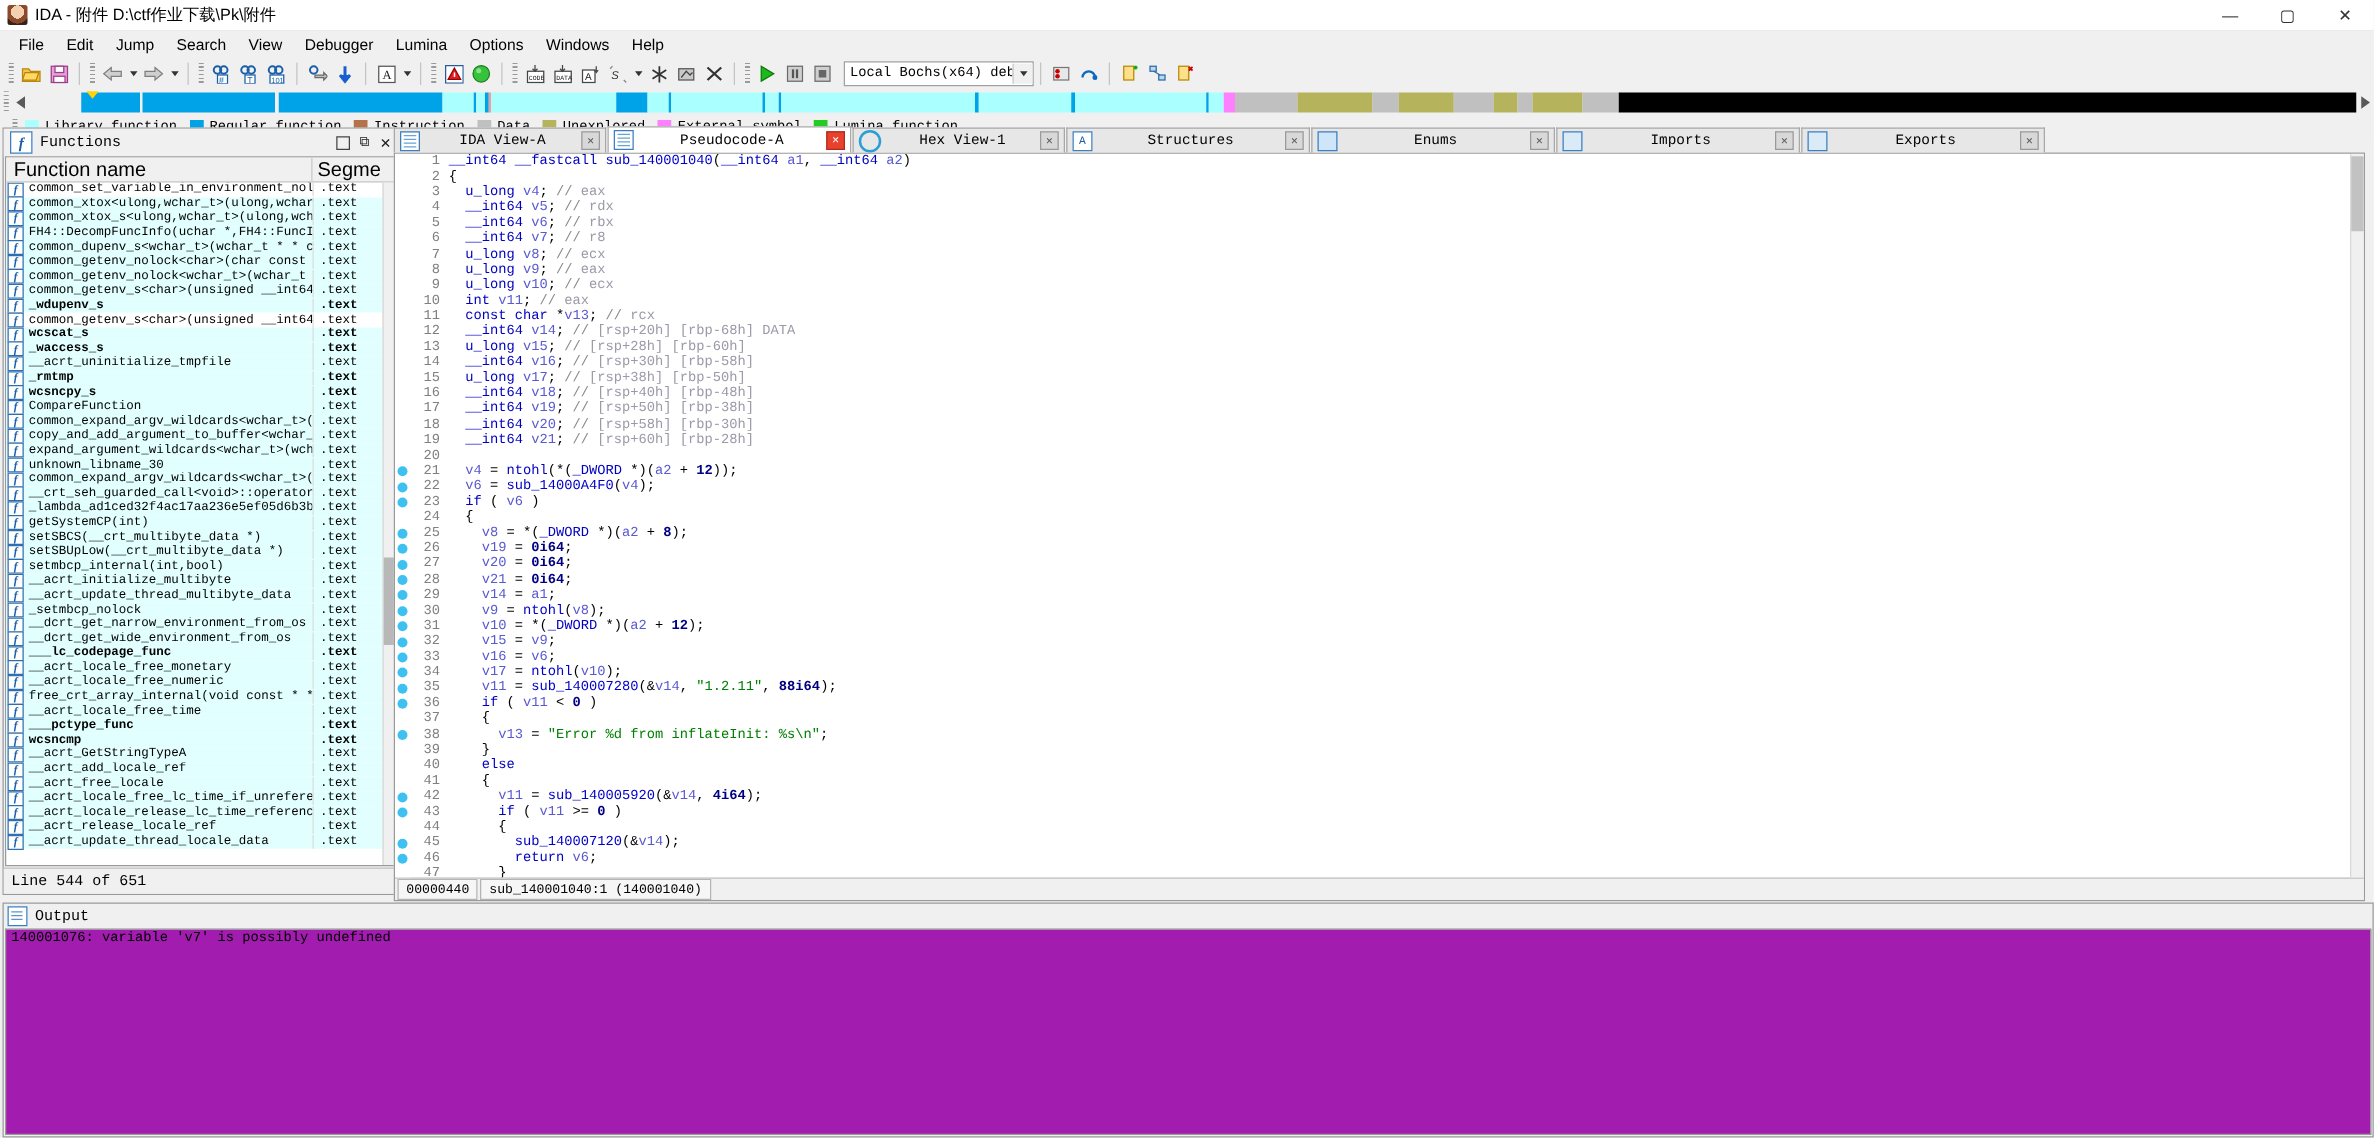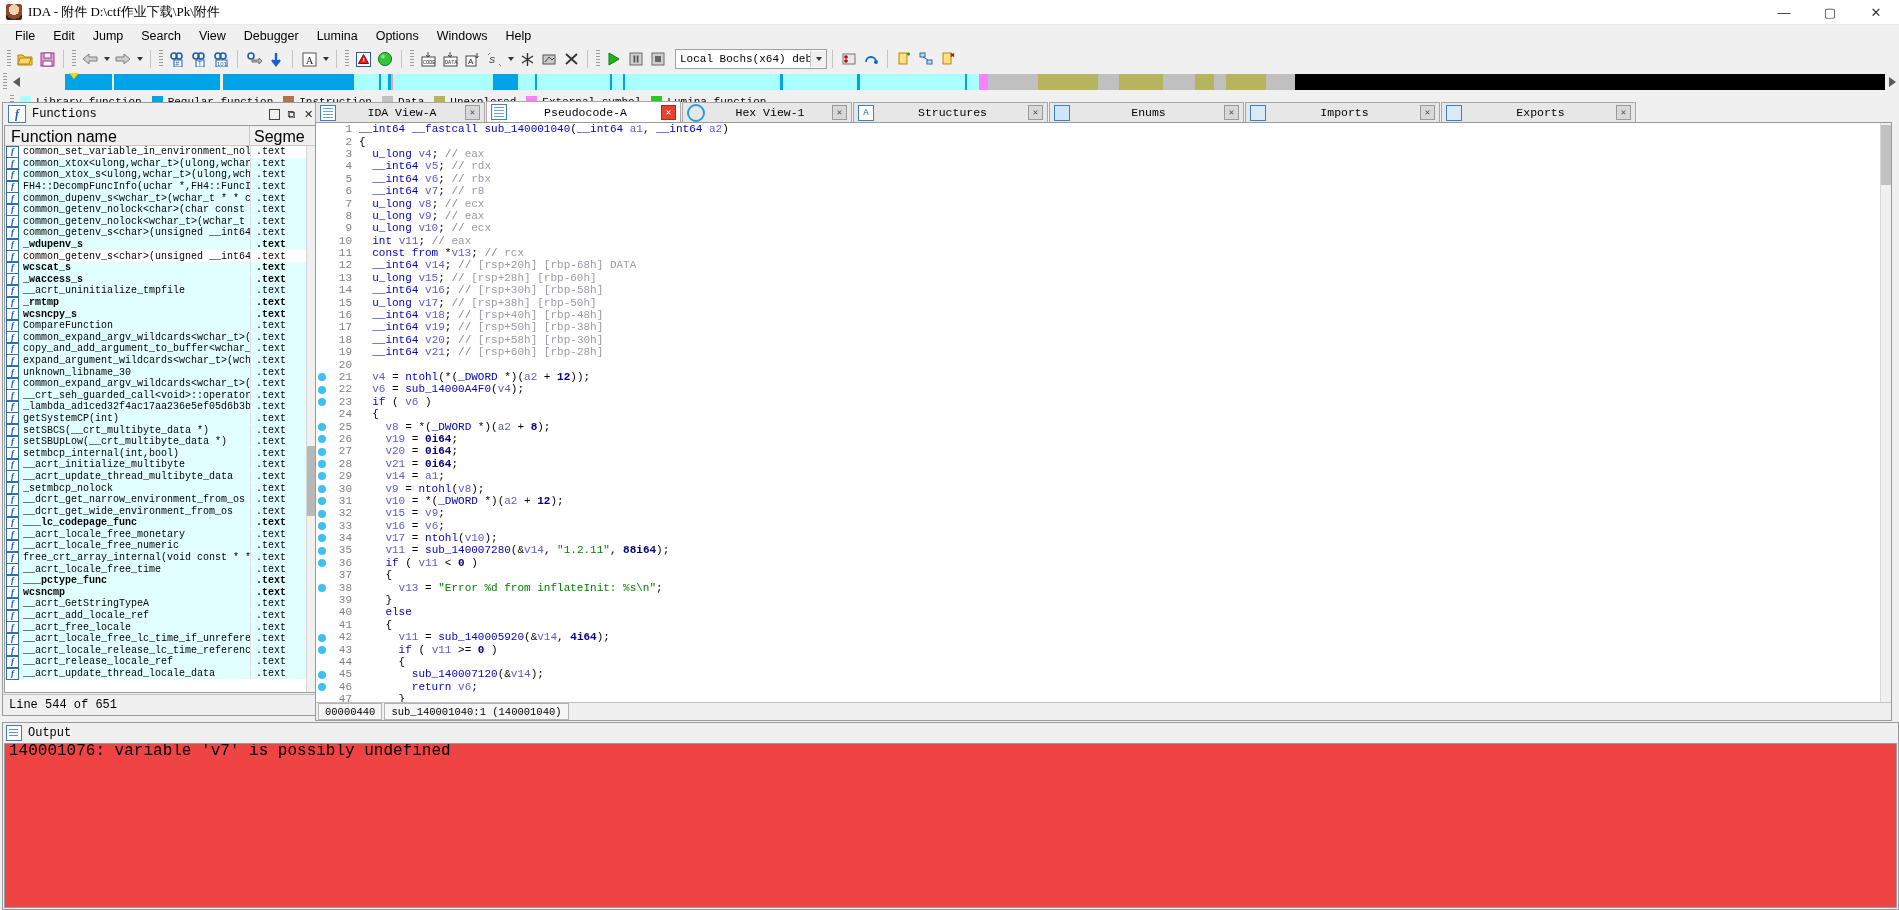--- a/index.html
+++ b/index.html
@@ -15,21 +15,21 @@
   
   #titlebar{
     height:24px;background:#ffffff;display:flex;align-items:center;
     border-bottom:1px solid #eaeaea;
   }
   #titlebar .app-icon{
     width:16px;height:16px;margin:0 6px 0 6px;border-radius:2px;
     background:radial-gradient(circle at 50% 35%, #f2d0b0 0 40%, #8b4a2b 41% 70%, #3a2218 71% 100%);
     position:relative;flex:0 0 auto;
   }
-  #titlebar .title{font-size:13px;color:#000;white-space:nowrap;font-family:Liberation Serif, serif;}
+  #titlebar .title{font-size:13px;color:#000;white-space:nowrap;}
   #titlebar .spacer{flex:1;}
   .wbtn{width:46px;height:24px;display:flex;align-items:center;justify-content:center;
         font-size:13px;color:#333;}
 
   
   #menubar{height:22px;background:#f0f0f0;display:flex;align-items:center;padding-left:6px;}
   #menubar .mi{padding:3px 9px;font-size:12.5px;color:#000;white-space:nowrap;}
 
   
   #toolbar{height:24px;background:#f0f0f0;display:flex;align-items:center;padding-left:4px;gap:0;}
@@ -141,22 +141,22 @@
   #pcstatus .cell{border:1px solid #b4b4b4;background:#f6f6f6;height:15px;display:flex;align-items:center;
     padding:0 6px;font-size:10.5px;margin-left:2px;}
 
   
   #outpanel{position:absolute;left:2px;top:722px;width:1895px;height:186px;background:#f0f0f0;
     border:1px solid #9a9a9a;display:flex;flex-direction:column;}
   #outhdr{height:20px;display:flex;align-items:center;padding-left:3px;}
   .obox{width:14px;height:14px;border:1px solid #3b7fbf;background:#fff;margin-right:6px;position:relative;}
   .obox::after{content:"";position:absolute;left:2px;top:3px;width:9px;height:1px;background:#5b95cc;
      box-shadow:0 3px 0 #5b95cc,0 6px 0 #5b95cc;}
-  #outbody{flex:1;background:#ef4444;border:1px solid #9a9a9a;margin:0 1px 1px 1px;overflow:hidden;
-    font-size:16px;padding:1px 4px;color:#000;}
+  #outbody{flex:1;background:#a21caf;border:1px solid #9a9a9a;margin:0 1px 1px 1px;overflow:hidden;
+    font-size:11px;padding:1px 4px;color:#000;}
   .oline{height:12px;line-height:12px;white-space:pre;}
 </style>
 </head>
 <body>
 
 <div id="titlebar">
   <div class="app-icon"></div>
   <div class="title">IDA - 附件 D:\ctf作业下载\Pk\附件</div>
   <div class="spacer"></div>
   <div class="wbtn">—</div>
@@ -809,21 +809,21 @@
             <div class="cline mono"><div class="ln">1</div><div class="code"><span class="t-key">__int64</span> <span class="t-key">__fastcall</span> <span class="t-fn">sub_140001040</span>(<span class="t-key">__int64</span> <span class="t-var">a1</span>, <span class="t-key">__int64</span> <span class="t-var">a2</span>)</div></div>
             <div class="cline mono"><div class="ln">2</div><div class="code">{</div></div>
             <div class="cline mono"><div class="ln">3</div><div class="code">  <span class="t-key">u_long</span> <span class="t-var">v4</span>; <span class="t-com">// </span><span class="t-reg">eax</span></div></div>
             <div class="cline mono"><div class="ln">4</div><div class="code">  <span class="t-key">__int64</span> <span class="t-var">v5</span>; <span class="t-com">// </span><span class="t-reg">rdx</span></div></div>
             <div class="cline mono"><div class="ln">5</div><div class="code">  <span class="t-key">__int64</span> <span class="t-var">v6</span>; <span class="t-com">// </span><span class="t-reg">rbx</span></div></div>
             <div class="cline mono"><div class="ln">6</div><div class="code">  <span class="t-key">__int64</span> <span class="t-var">v7</span>; <span class="t-com">// </span><span class="t-reg">r8</span></div></div>
             <div class="cline mono"><div class="ln">7</div><div class="code">  <span class="t-key">u_long</span> <span class="t-var">v8</span>; <span class="t-com">// </span><span class="t-reg">ecx</span></div></div>
             <div class="cline mono"><div class="ln">8</div><div class="code">  <span class="t-key">u_long</span> <span class="t-var">v9</span>; <span class="t-com">// </span><span class="t-reg">eax</span></div></div>
             <div class="cline mono"><div class="ln">9</div><div class="code">  <span class="t-key">u_long</span> <span class="t-var">v10</span>; <span class="t-com">// </span><span class="t-reg">ecx</span></div></div>
             <div class="cline mono"><div class="ln">10</div><div class="code">  <span class="t-key">int</span> <span class="t-var">v11</span>; <span class="t-com">// </span><span class="t-reg">eax</span></div></div>
-            <div class="cline mono"><div class="ln">11</div><div class="code">  <span class="t-key">const from</span> *<span class="t-var">v13</span>; <span class="t-com">// </span><span class="t-reg">rcx</span></div></div>
+            <div class="cline mono"><div class="ln">11</div><div class="code">  <span class="t-key">const char</span> *<span class="t-var">v13</span>; <span class="t-com">// </span><span class="t-reg">rcx</span></div></div>
             <div class="cline mono"><div class="ln">12</div><div class="code">  <span class="t-key">__int64</span> <span class="t-var">v14</span>; <span class="t-com">// </span><span class="t-reg">[rsp+20h] [rbp-68h] DATA</span></div></div>
             <div class="cline mono"><div class="ln">13</div><div class="code">  <span class="t-key">u_long</span> <span class="t-var">v15</span>; <span class="t-com">// </span><span class="t-reg">[rsp+28h] [rbp-60h]</span></div></div>
             <div class="cline mono"><div class="ln">14</div><div class="code">  <span class="t-key">__int64</span> <span class="t-var">v16</span>; <span class="t-com">// </span><span class="t-reg">[rsp+30h] [rbp-58h]</span></div></div>
             <div class="cline mono"><div class="ln">15</div><div class="code">  <span class="t-key">u_long</span> <span class="t-var">v17</span>; <span class="t-com">// </span><span class="t-reg">[rsp+38h] [rbp-50h]</span></div></div>
             <div class="cline mono"><div class="ln">16</div><div class="code">  <span class="t-key">__int64</span> <span class="t-var">v18</span>; <span class="t-com">// </span><span class="t-reg">[rsp+40h] [rbp-48h]</span></div></div>
             <div class="cline mono"><div class="ln">17</div><div class="code">  <span class="t-key">__int64</span> <span class="t-var">v19</span>; <span class="t-com">// </span><span class="t-reg">[rsp+50h] [rbp-38h]</span></div></div>
             <div class="cline mono"><div class="ln">18</div><div class="code">  <span class="t-key">__int64</span> <span class="t-var">v20</span>; <span class="t-com">// </span><span class="t-reg">[rsp+58h] [rbp-30h]</span></div></div>
             <div class="cline mono"><div class="ln">19</div><div class="code">  <span class="t-key">__int64</span> <span class="t-var">v21</span>; <span class="t-com">// </span><span class="t-reg">[rsp+60h] [rbp-28h]</span></div></div>
             <div class="cline mono"><div class="ln">20</div><div class="code"></div></div>
             <div class="cline mono"><div class="ln">21</div><div class="code">  <span class="t-var">v4</span> = <span class="t-fn">ntohl</span>(*(<span class="t-key">_DWORD</span> *)(<span class="t-var">a2</span> + <span class="t-num">12</span>));</div></div>

